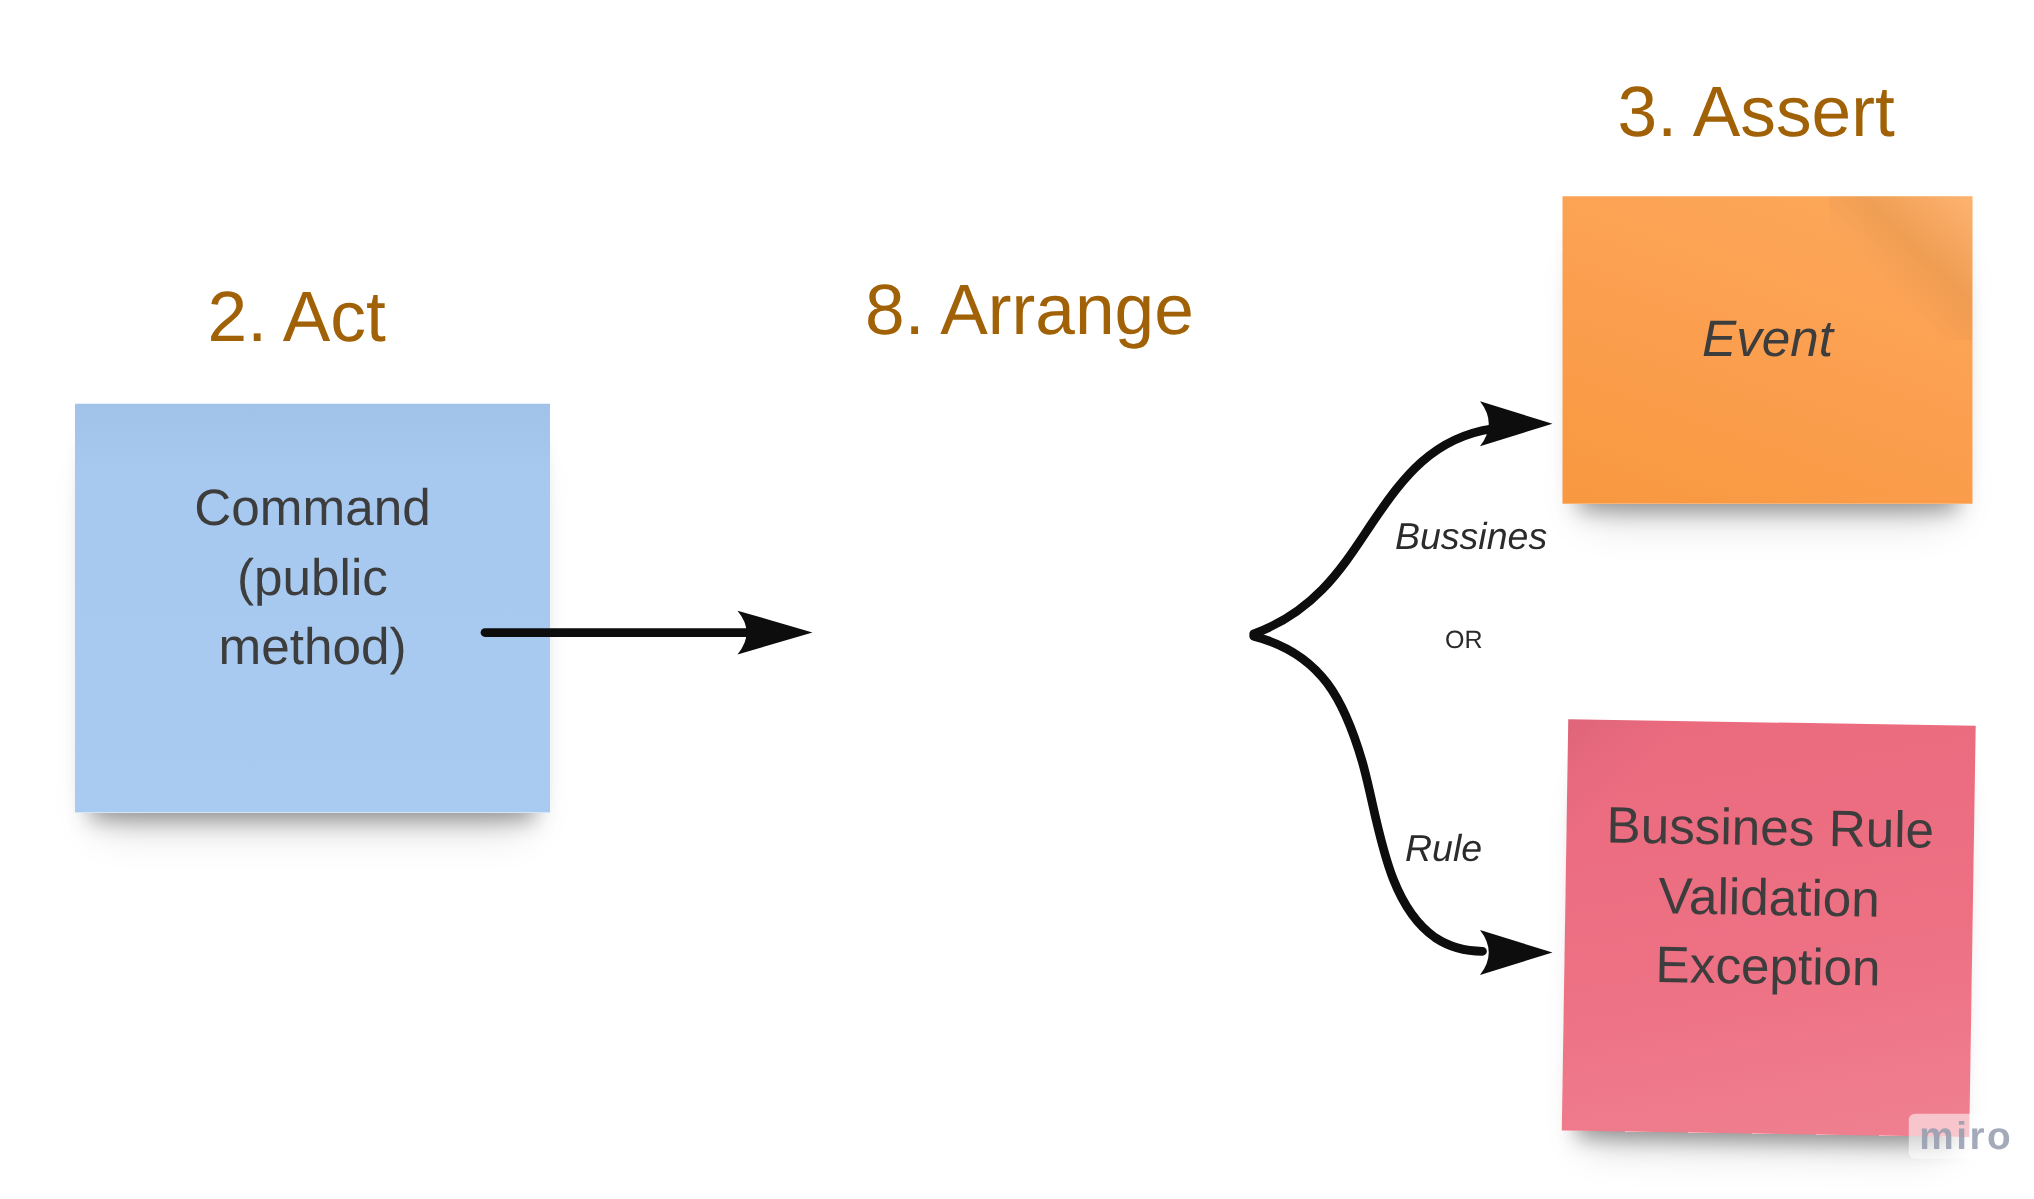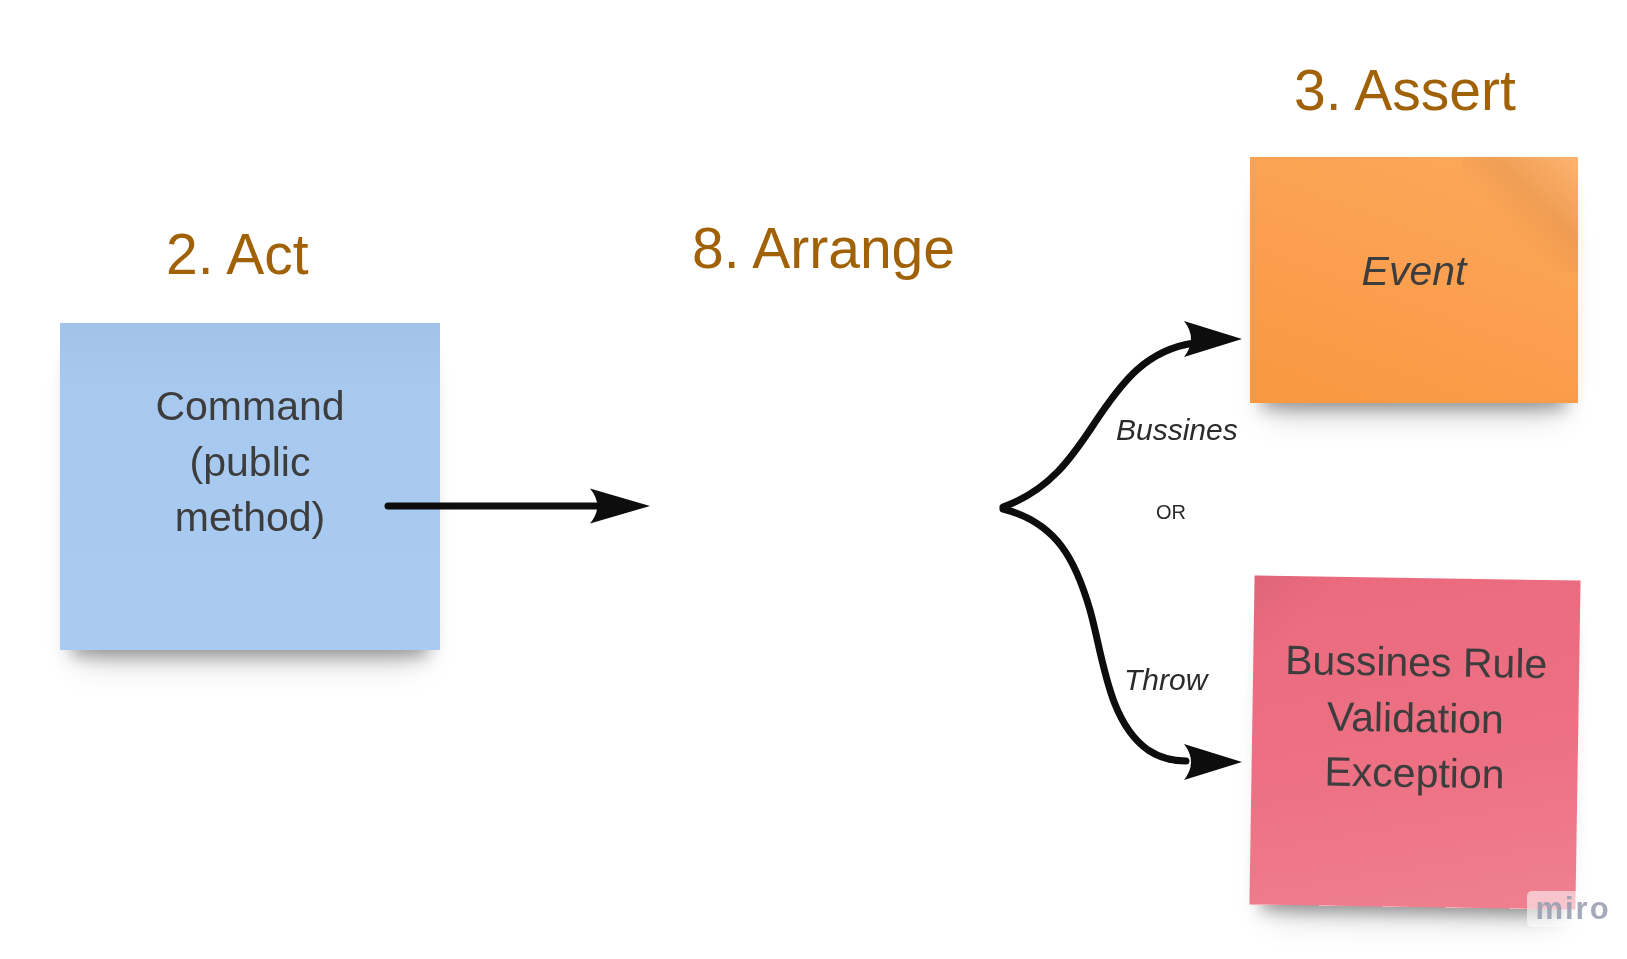--- a/index.html
+++ b/index.html
@@ -137,19 +137,19 @@
       <path class="cfill" d="M1242 339 L1184 321 Q1198 339 1184 357 Z"></path>
     </g>
     <g>
       <path class="cstroke" d="M1003 509 C1058 523 1076 562 1090 610 C1103 656 1108 722 1148 750 C1160 758 1172 761 1186 761"></path>
       <path class="cfill" d="M1242 762 L1184 744 Q1198 762 1184 780 Z"></path>
     </g>
   </svg>
 
   <div class="clabel publish">Bussines</div>
   <div class="clabel or">OR</div>
-  <div class="clabel throw">Throw</div>
+  <div class="clabel throw">Rule</div>
 
   <div class="watermark">
     <span>miro</span>
   </div>
 
 </div>
 
 </body></html>

